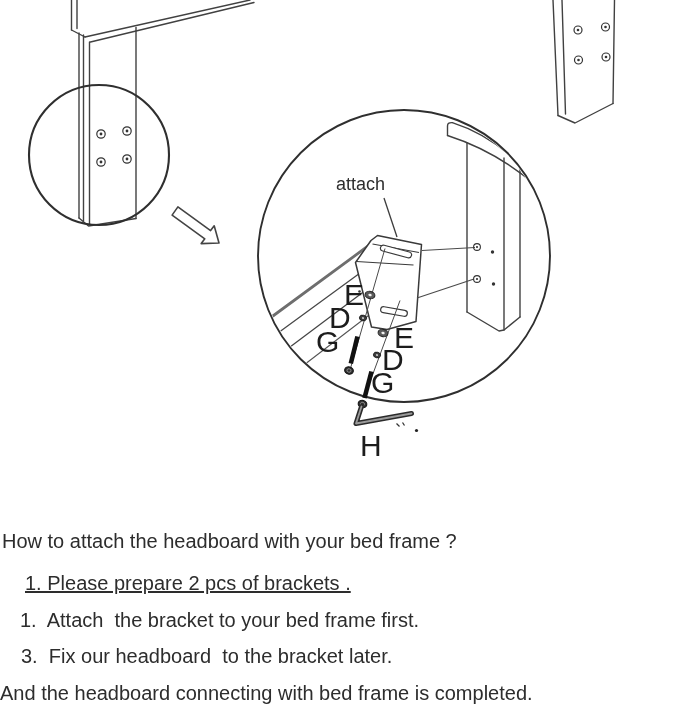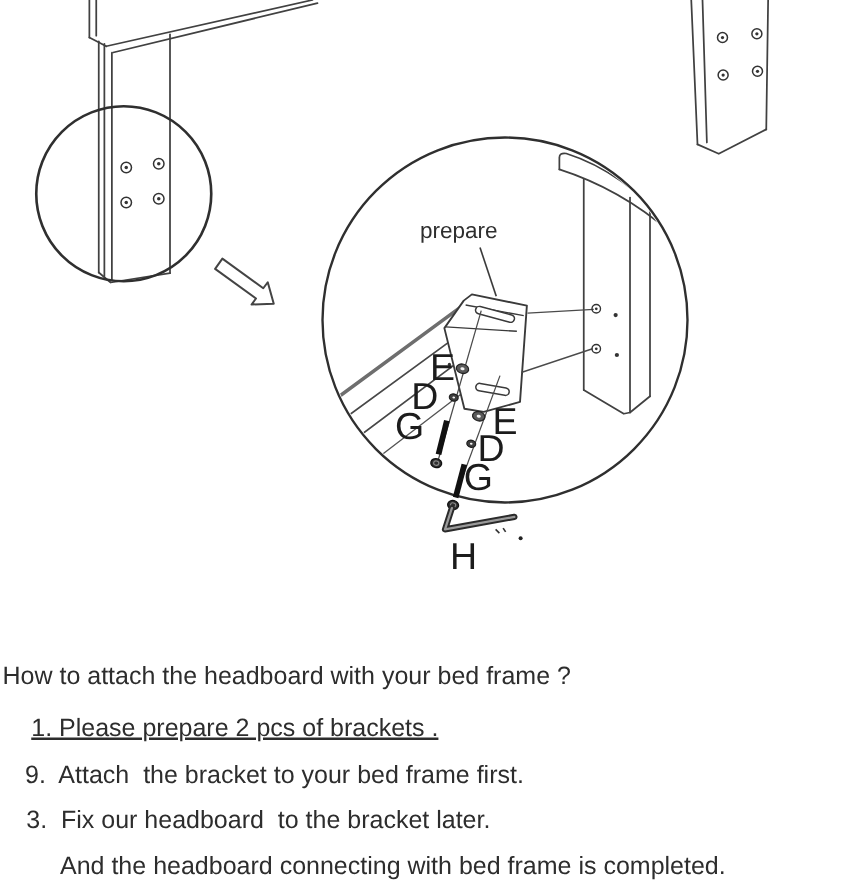--- a/index.html
+++ b/index.html
@@ -155,29 +155,29 @@
       <path d="M361.5,406.5 L356,423.5 L411.5,413.5" stroke="#2b2b2b" stroke-width="5" stroke-linejoin="round" stroke-linecap="round"></path>
       <path d="M361.5,406.5 L356,423.5 L411.5,413.5" stroke="#9a9a9a" stroke-width="1.8" stroke-linejoin="round" stroke-linecap="round"></path>
     </g>
     <g stroke="#333" stroke-width="1.3" fill="none">
       <path d="M396.5,423.5 L399.5,426.5"></path>
       <path d="M402.5,422.5 L404.5,425.5"></path>
       <circle cx="416.5" cy="430.5" r="1.6" fill="#222" stroke="none"></circle>
     </g>
   </svg>
 
-  <span class="callout" style="left:336px; top:175px;">prepare</span>
+  <span class="callout" style="left:336px; top:175px;">attach</span>
 
   <span class="lbl" style="left:344px; top:280px;">E</span>
   <span class="lbl" style="left:329px; top:303px;">D</span>
   <span class="lbl" style="left:316px; top:327px;">G</span>
   <span class="lbl" style="left:394px; top:323px;">E</span>
   <span class="lbl" style="left:382px; top:345px;">D</span>
   <span class="lbl" style="left:371px; top:368px;">G</span>
   <span class="lbl" style="left:360px; top:431px;">H</span>
 
   <div class="txt" style="left:2px;  top:528px;">How to attach the headboard with your bed frame ?</div>
   <div class="txt" style="left:25px; top:570px;text-decoration:underline;">1. Please prepare 2 pcs of brackets .</div>
-  <div class="txt" style="left:20px; top:607px;">9.  Attach  the bracket to your bed frame first.</div>
+  <div class="txt" style="left:20px; top:607px;">1.  Attach  the bracket to your bed frame first.</div>
   <div class="txt" style="left:21px; top:643px;text-align:center;">3.  Fix our headboard  to the bracket later.</div>
-  <div class="txt" style="left:0px;  top:680px;padding-left:48px;">And the headboard connecting with bed frame is completed.</div>
+  <div class="txt" style="left:0px;  top:680px;">And the headboard connecting with bed frame is completed.</div>
 
 </div>
 
 </body></html>

